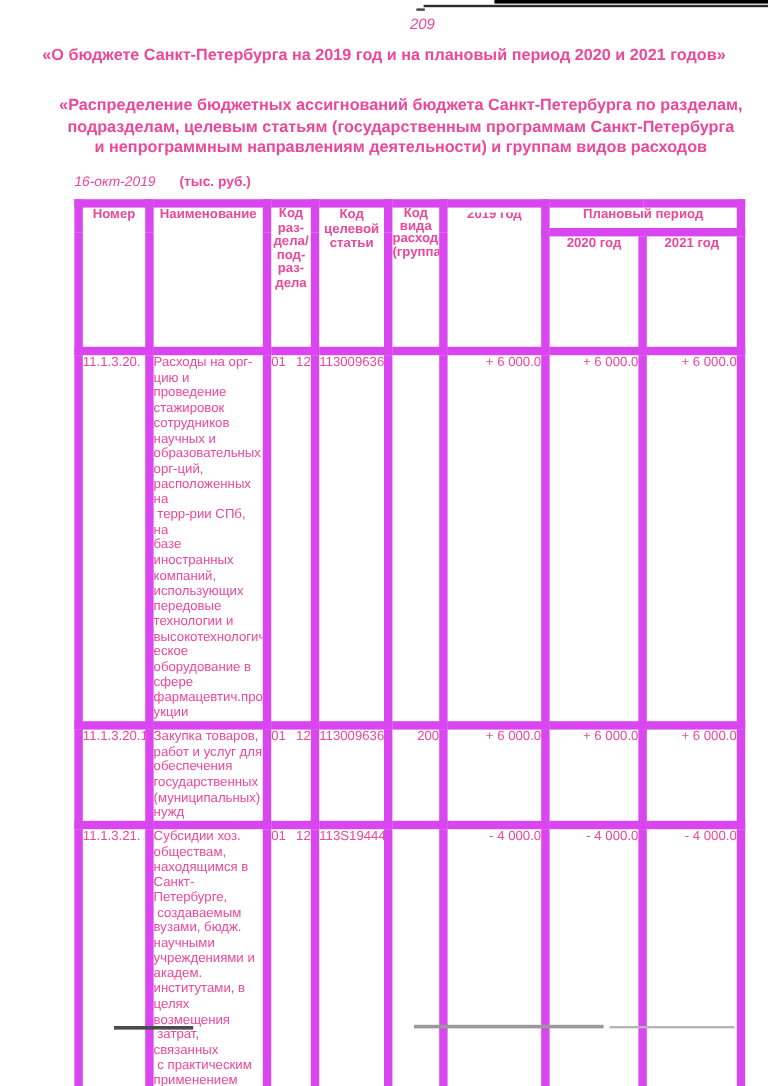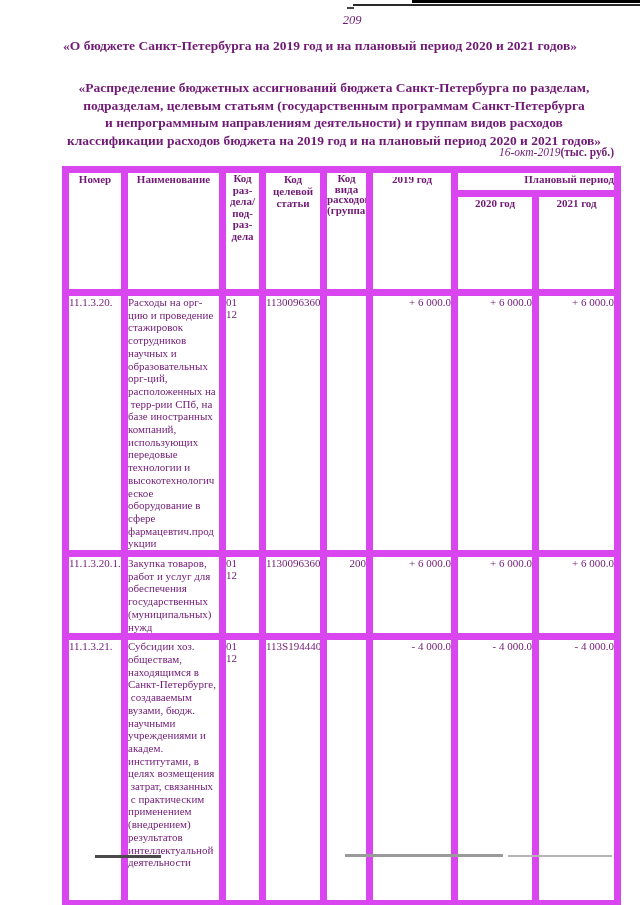--- a/index.html
+++ b/index.html
@@ -2,22 +2,22 @@
 <html><head>
 <meta charset="utf-8">
 <title>209</title>
 <style>
   html,body { margin:0; padding:0; background:#e8e8e8; }
   #page {
     position:relative;
     width:640px; height:905px;
     margin:0 auto;
     background:#ffffff;
-    font-family:Liberation Serif, serif;
-    color:#701a75;
+    font-family:Liberation Sans, sans-serif;
+    color:#ec4899;
     overflow:hidden;
   }
   .artifact { position:absolute; }
   #art-top-1 { left:353px; top:4px;  width:287px; height:2px; background:#2a2a2a; }
   #art-top-2 { left:412px; top:0px;  width:228px; height:3px; background:#000; }
   #art-top-3 { left:347px; top:7px;  width:7px;  height:2px; background:#444; }
   #art-bot-1 { left:95px;  top:855px; width:66px;  height:3px; background:#4a4a4a; }
   #art-bot-2 { left:345px; top:854px; width:158px; height:3px; background:#9a9a9a; }
   #art-bot-3 { left:508px; top:855px; width:104px; height:2px; background:#b5b5b5; }
 
@@ -28,22 +28,23 @@
   #title-block {
     position:absolute; top:37px; left:0; right:0;
     text-align:center; font-weight:bold; font-size:13.5px; line-height:17.5px;
   }
   #subtitle-block {
     position:absolute; top:79px; left:0; right:0;
     text-align:center; font-weight:bold; font-size:13.5px; line-height:17.5px;padding-left:28px;
   }
   #meta-row {
     position:absolute; top:146px; left:62px; width:552px;
-    display:flex; justify-content:flex-end; align-items:flex-end;
+    display:flex; justify-content:flex-start; align-items:flex-end;
     font-size:11.5px;
+    gap:20px;
   }
   #date-note  { font-style:italic; }
   #units-note { font-weight:bold; }
 
   table#budget-table {
     position:absolute; top:166px; left:62px;
     width:552px; table-layout:fixed;
     border-collapse:collapse;
     border-bottom:2px dashed #6a6a6a;
   }
@@ -53,27 +54,27 @@
     font-size:11px; font-weight:normal;
     overflow:hidden;
   }
   #budget-table th { font-weight:bold; }
 
   .h-num, .h-name { padding-top:23px; text-align:center; font-size:11.5px; }
   .h-sec    { text-align:center; padding-top:8px; line-height:11.5px; white-space:pre-line; }
   .h-target { text-align:center; padding-top:8px; line-height:12px;  white-space:pre-line; }
   .h-kind   { text-align:center; padding-top:8px; line-height:10.5px; white-space:pre-line; font-size:8.5px; }
   .h-2019   { text-align:center; padding-top:8px;border-radius:21px; }
-  .h-plan   { text-align:right; vertical-align:middle; font-size:11.5px; height:17px; padding:1px 0; }
+  .h-plan   { text-align:center; vertical-align:middle; font-size:11.5px; height:17px; padding:1px 0; }
   .h-year2  { text-align:center; padding-top:4px; }
 
   .c-num    { padding:2px 1px 0 2px; font-size:10.8px; }
   .c-name   { padding:2px 2px 0 4px; font-size:10.5px; line-height:12.7px; white-space:pre-wrap; }
   .c-sec    { padding:2px 1px 0 2px; font-weight:bold; font-size:10.8px; }
-  .c-sec .sec-wrap { display:flex; justify-content:space-between;flex-direction:column; }
+  .c-sec .sec-wrap { display:flex; justify-content:space-between; }
   .c-target { padding:2px 0 0 2px; font-size:10.8px;margin-left:12px; }
   .c-kind   { padding:2px 0 0 0; text-align:right; font-size:10.8px;margin-top:42px; }
   .c-val    { padding:2px 3px 0 0; text-align:right; font-size:11px; white-space:pre;margin-left:14px; }
 </style>
 </head>
 <body>
 
 <div id="page">
 
   <div class="artifact" id="art-top-1"></div>
@@ -83,21 +84,20 @@
   <div id="page-number">209</div>
 
   <div id="title-block">
     <div>«О бюджете Санкт-Петербурга на 2019 год и на плановый период 2020 и 2021 годов»</div>
   </div>
 
   <div id="subtitle-block">
     <div>«Распределение бюджетных ассигнований бюджета Санкт-Петербурга по разделам,</div>
     <div>подразделам, целевым статьям (государственным программам Санкт-Петербурга</div>
     <div>и непрограммным направлениям деятельности) и группам видов расходов</div>
-    <div>классификации расходов бюджета на 2019 год и на плановый период 2020 и 2021 годов»</div>
   </div>
 
   <div id="meta-row">
     <span id="date-note">16-окт-2019</span>
     <span id="units-note">(тыс. руб.)</span>
   </div>
 
   <table id="budget-table">
     <colgroup>
       <col style="width:59px">

